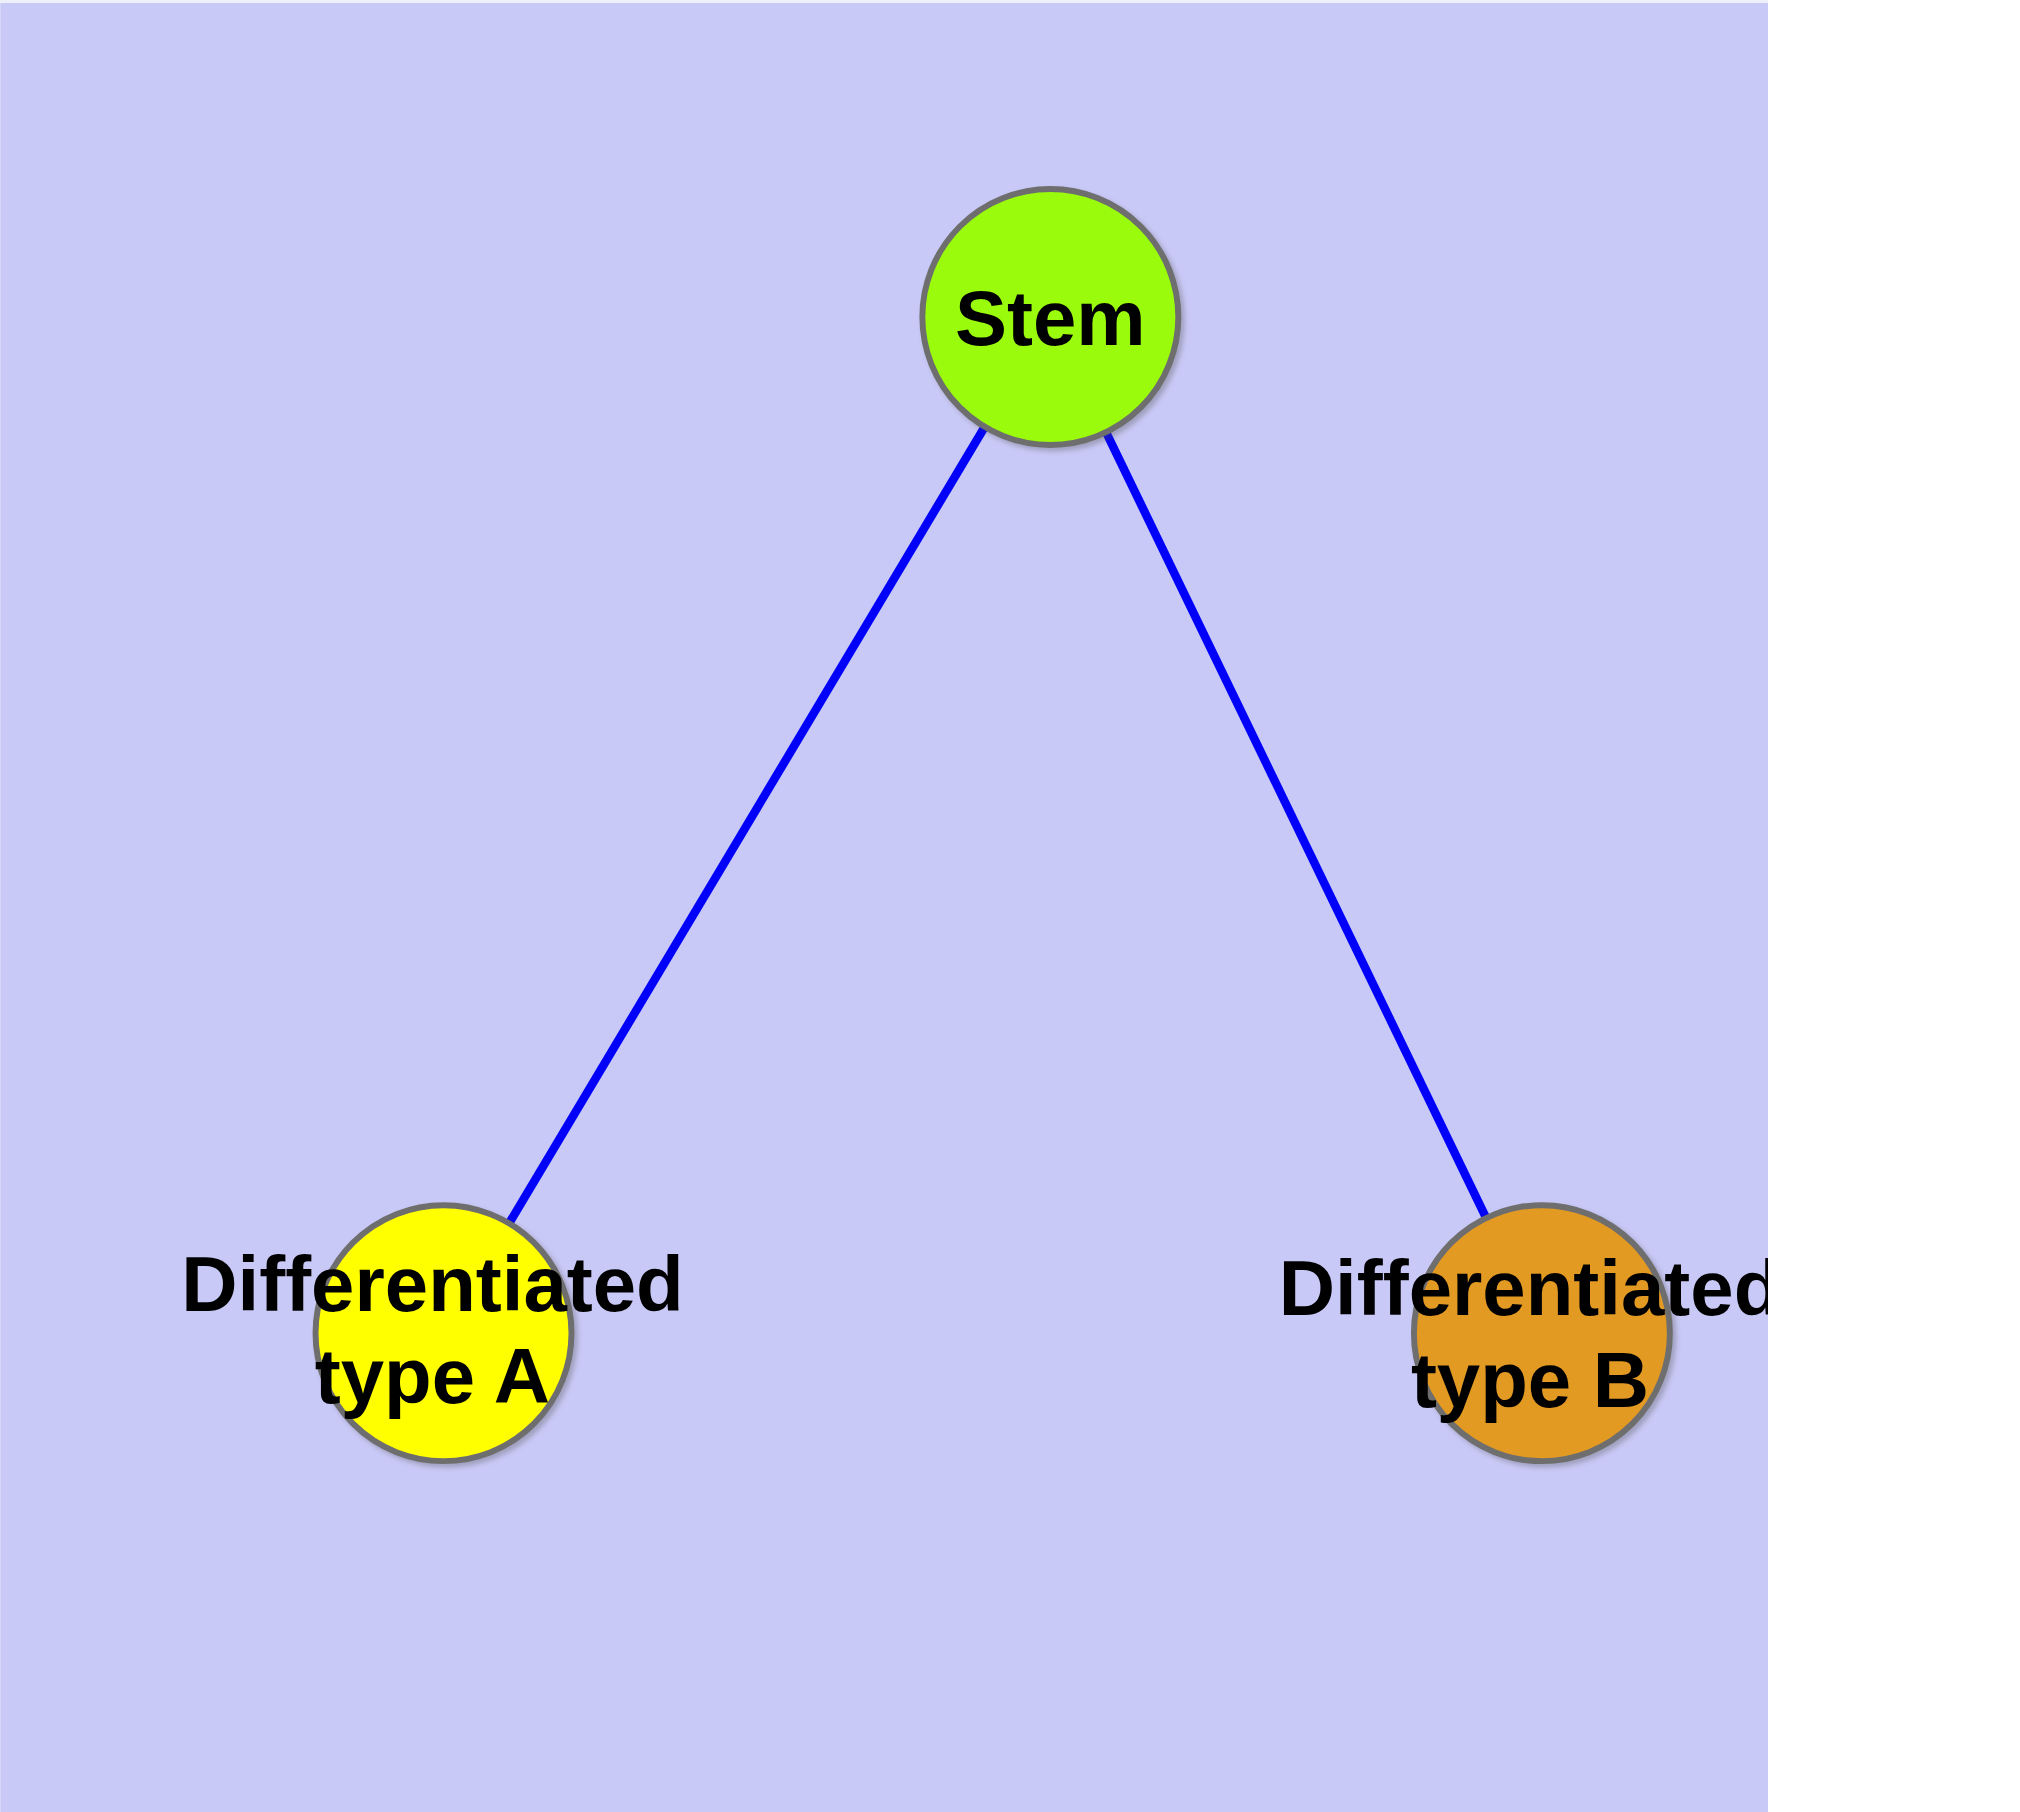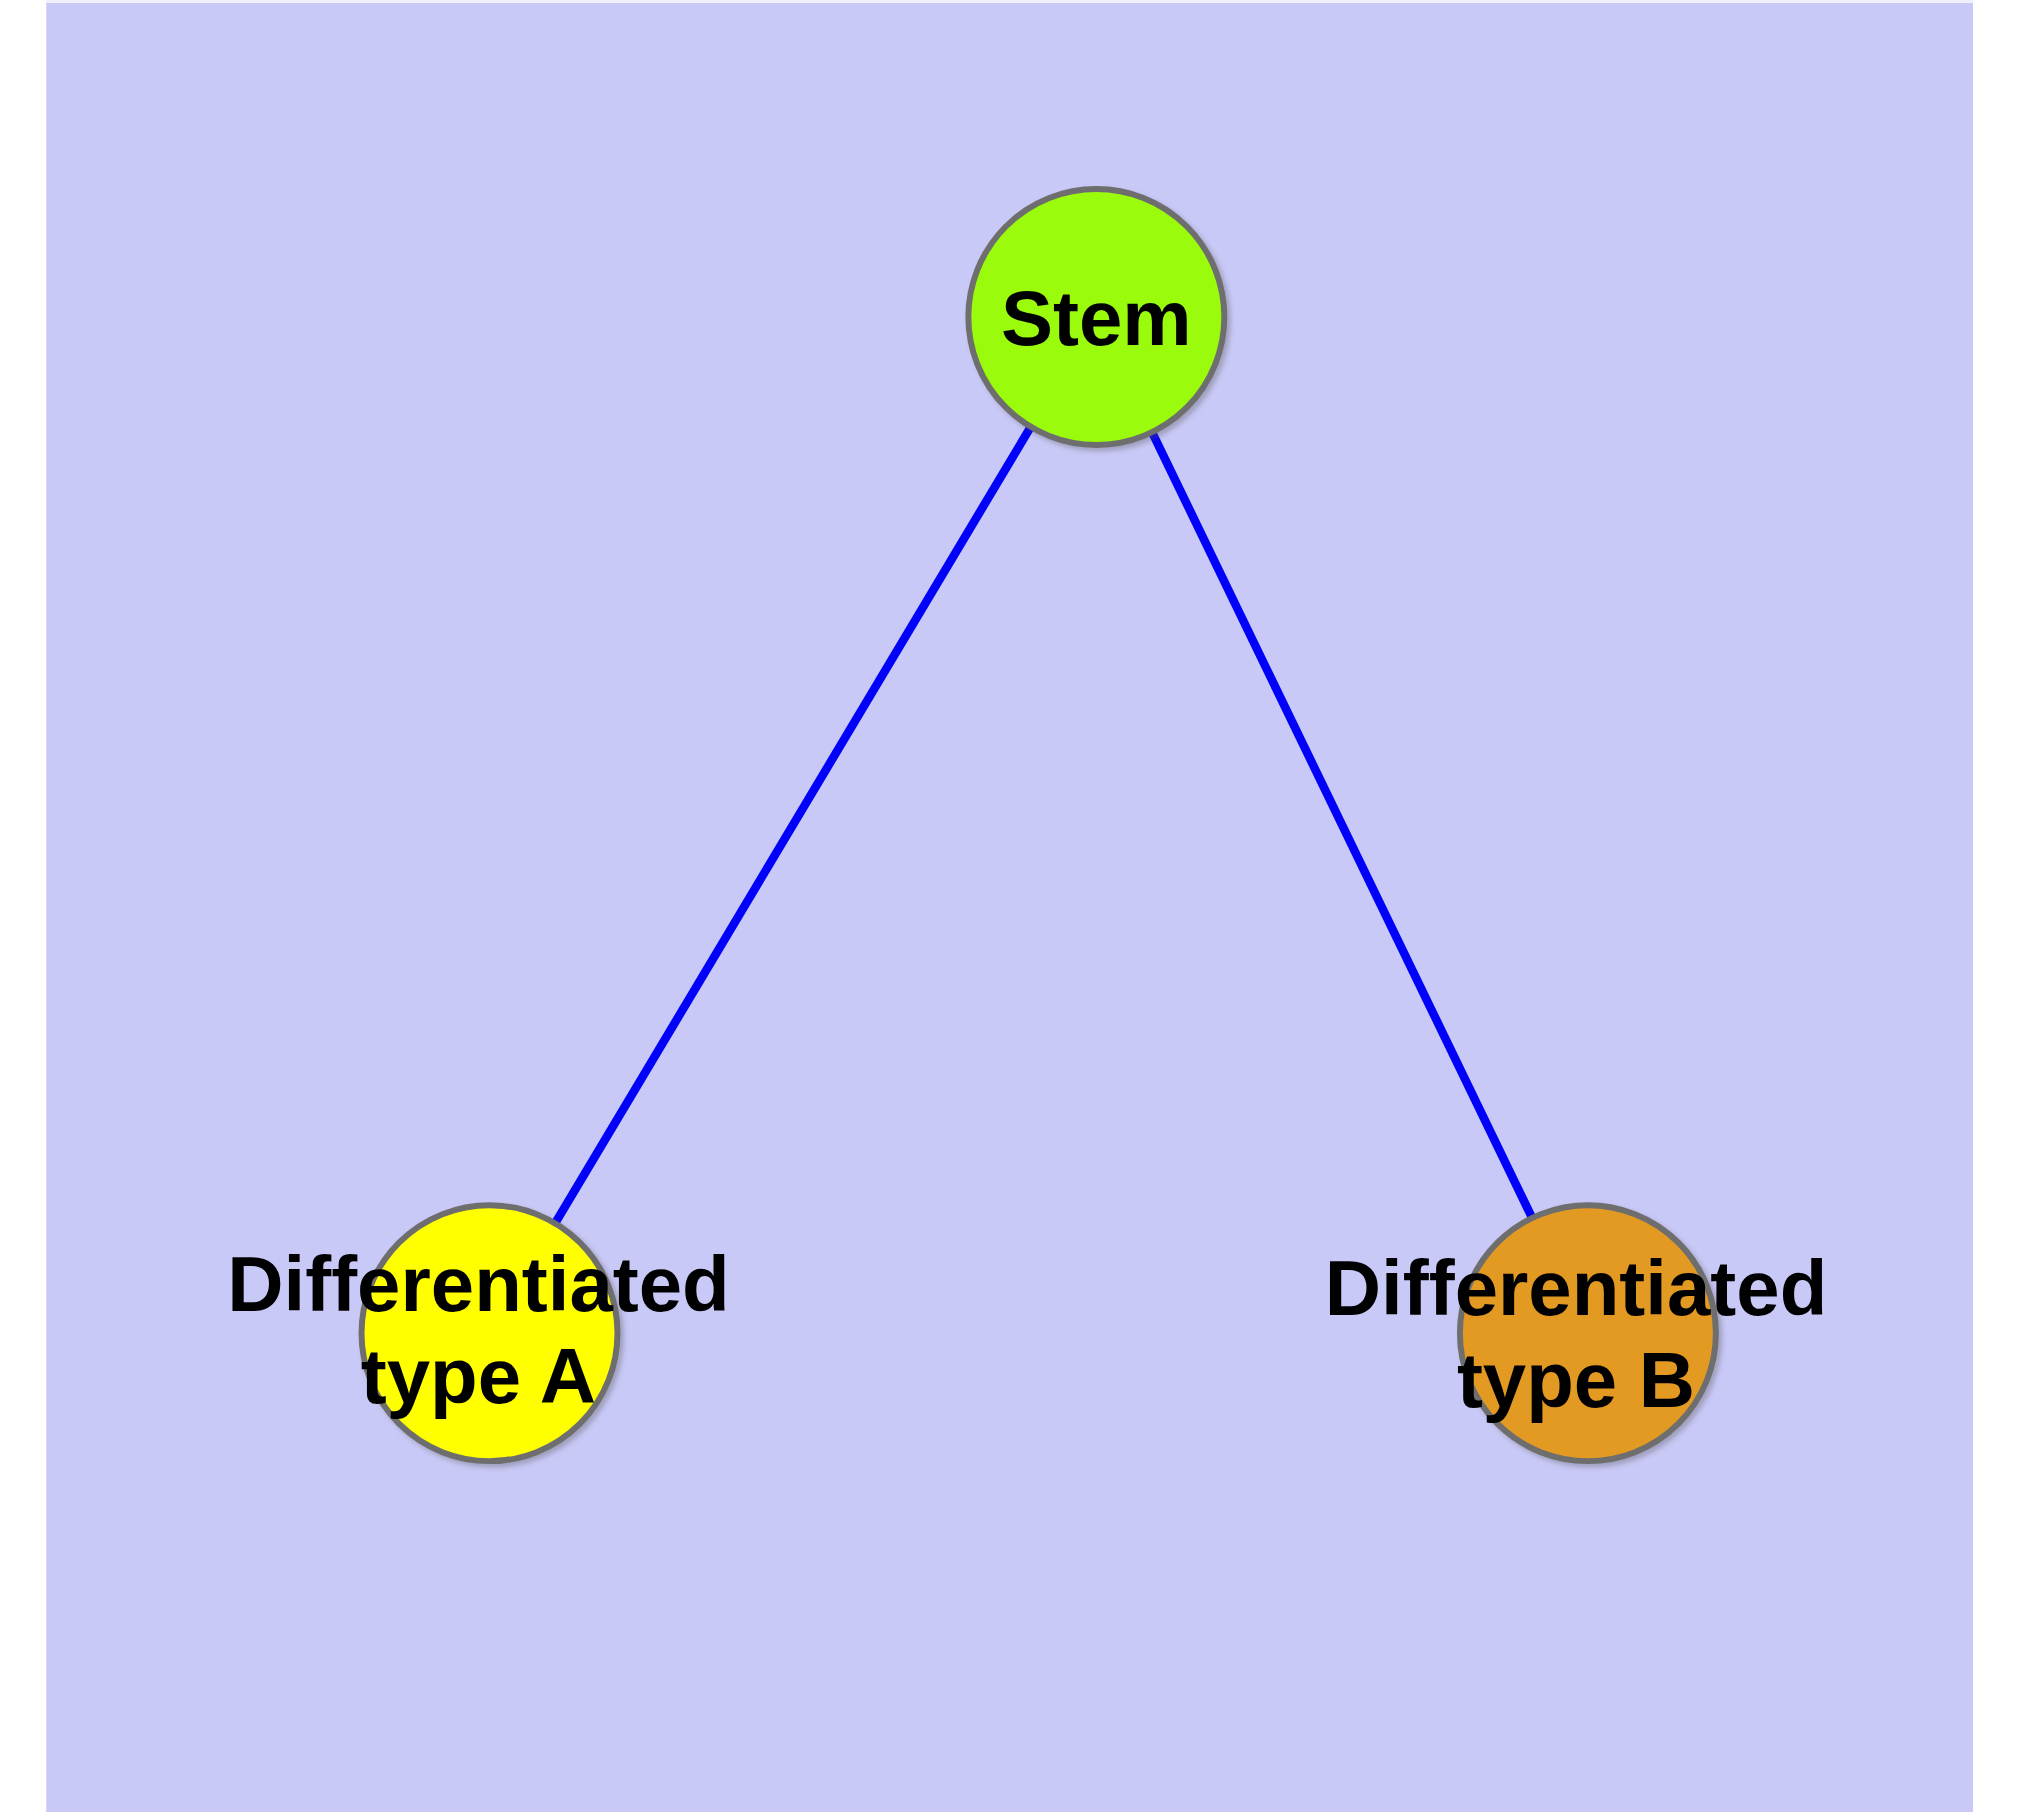--- a/index.html
+++ b/index.html
@@ -2,24 +2,23 @@
 <html style="font-size:13.6px"><head>
 <meta charset="utf-8">
 <style>
   html, body {
     margin: 0;
     padding: 0;
     background: #ffffff;
   }
   .stage {
     position: relative;
-    width: 1927px;
+    width: 1768px;
     height: 1812px;
     overflow: hidden;
-    margin-left: 46px;
   }
   svg.graph {
     display: block;
     width: 2021px;
     height: 1812px;
   }
   .edge-group line {
     stroke-width: 10px;
     fill: none;
   }

